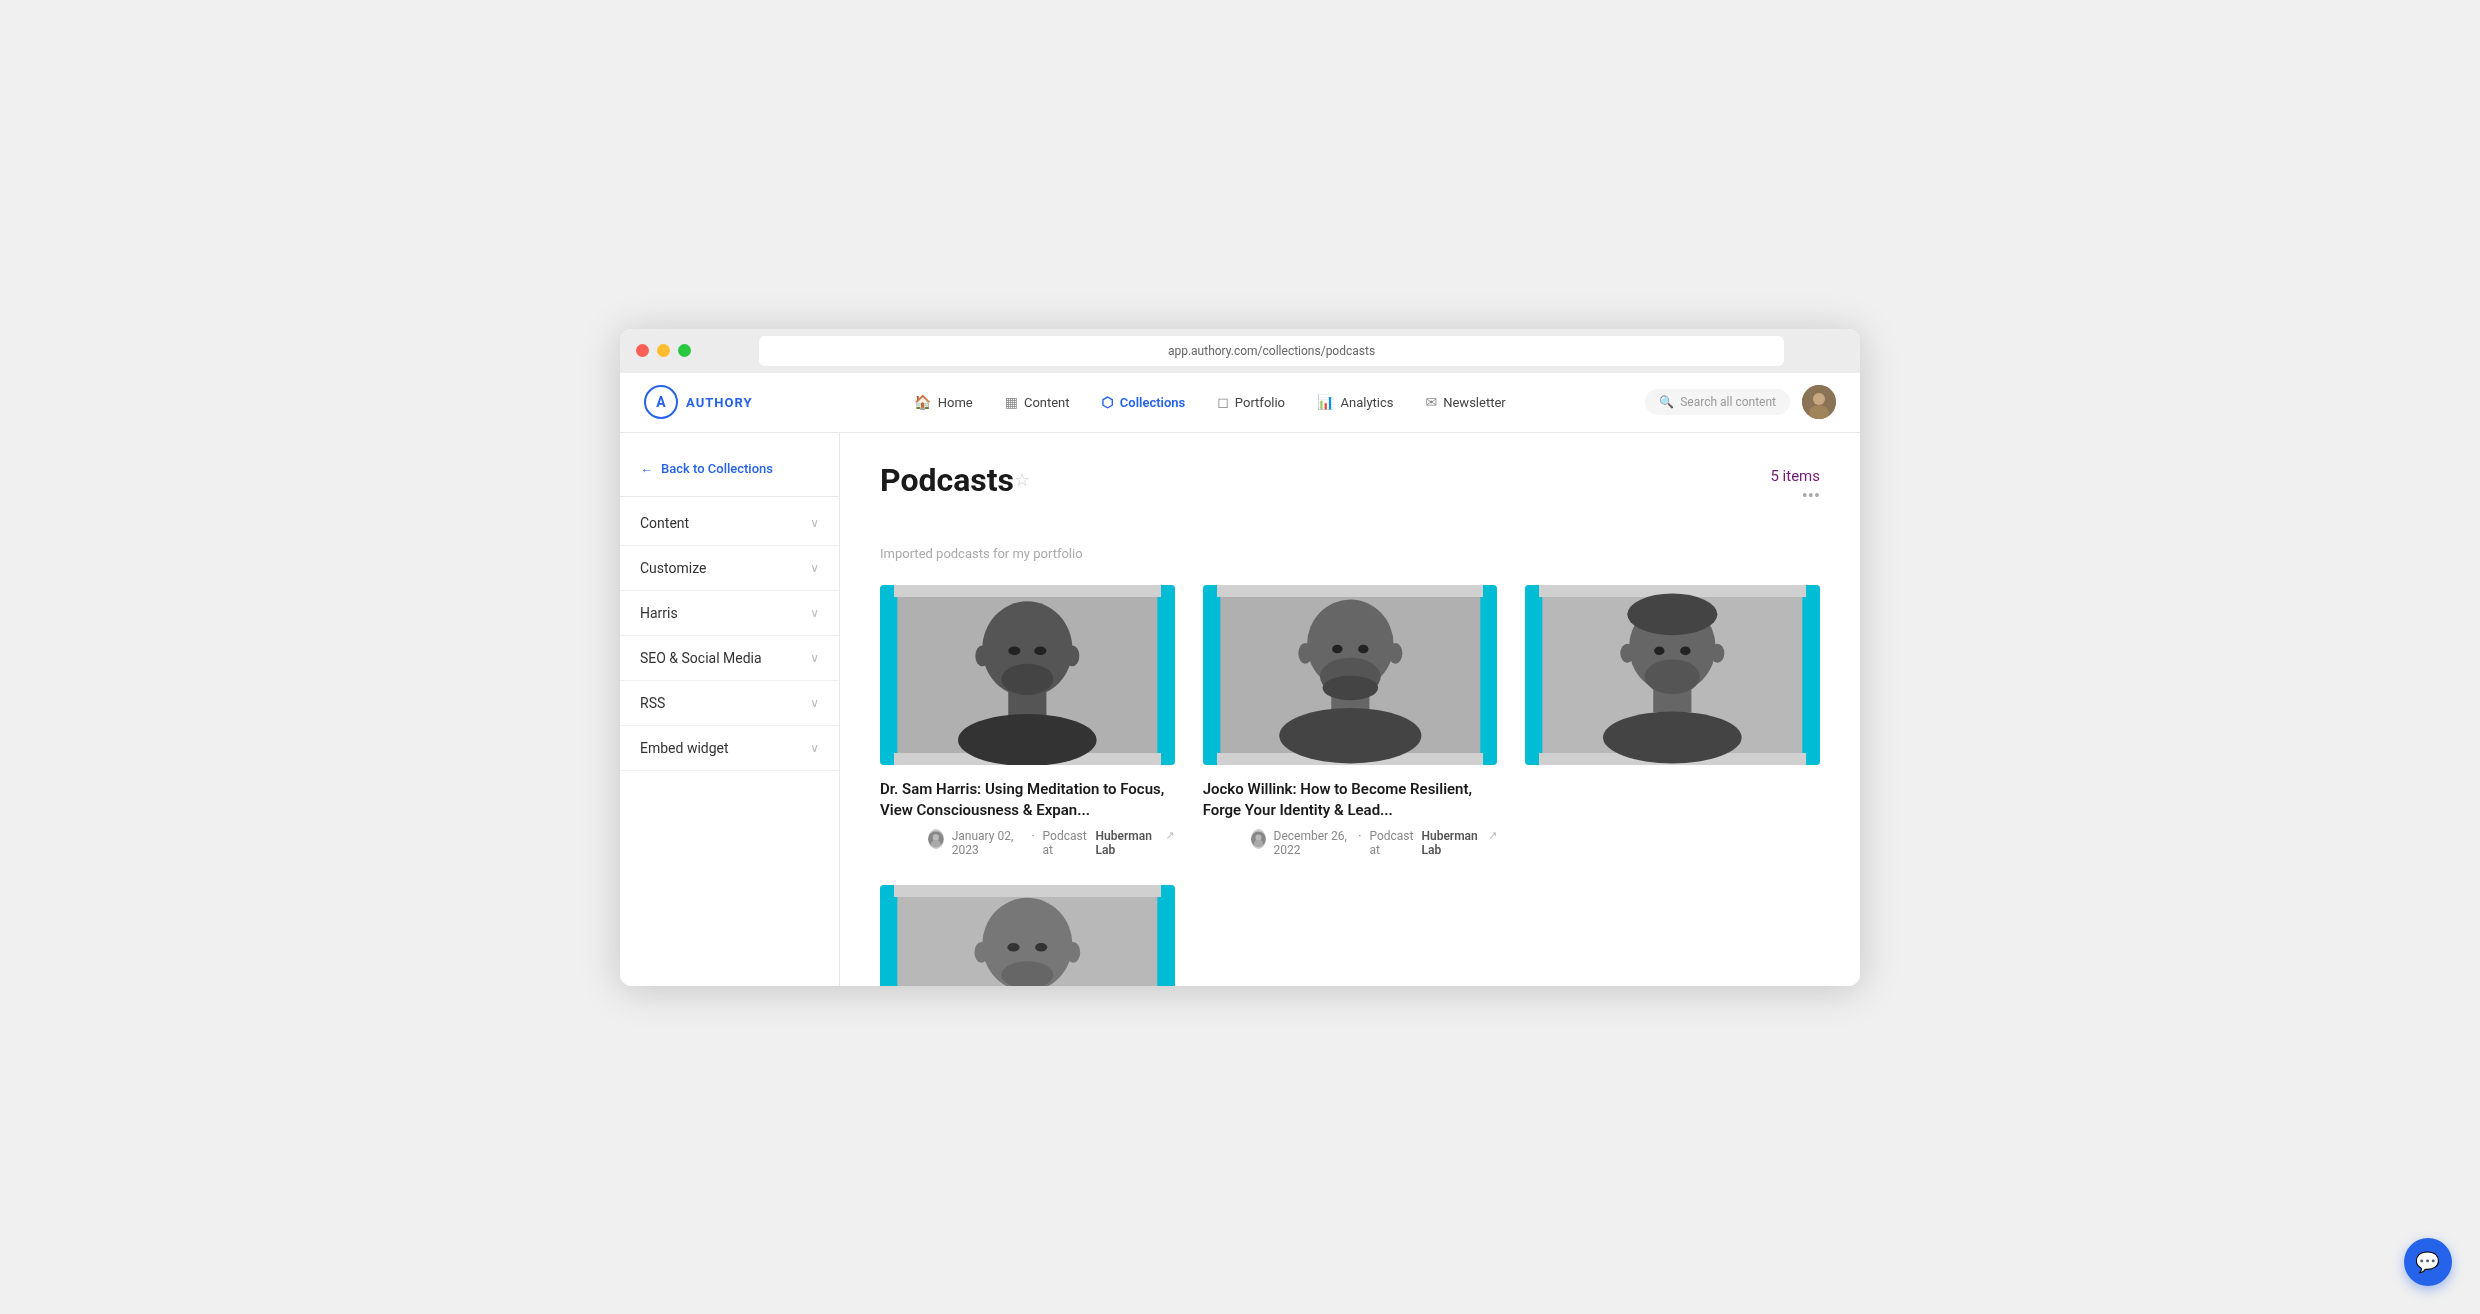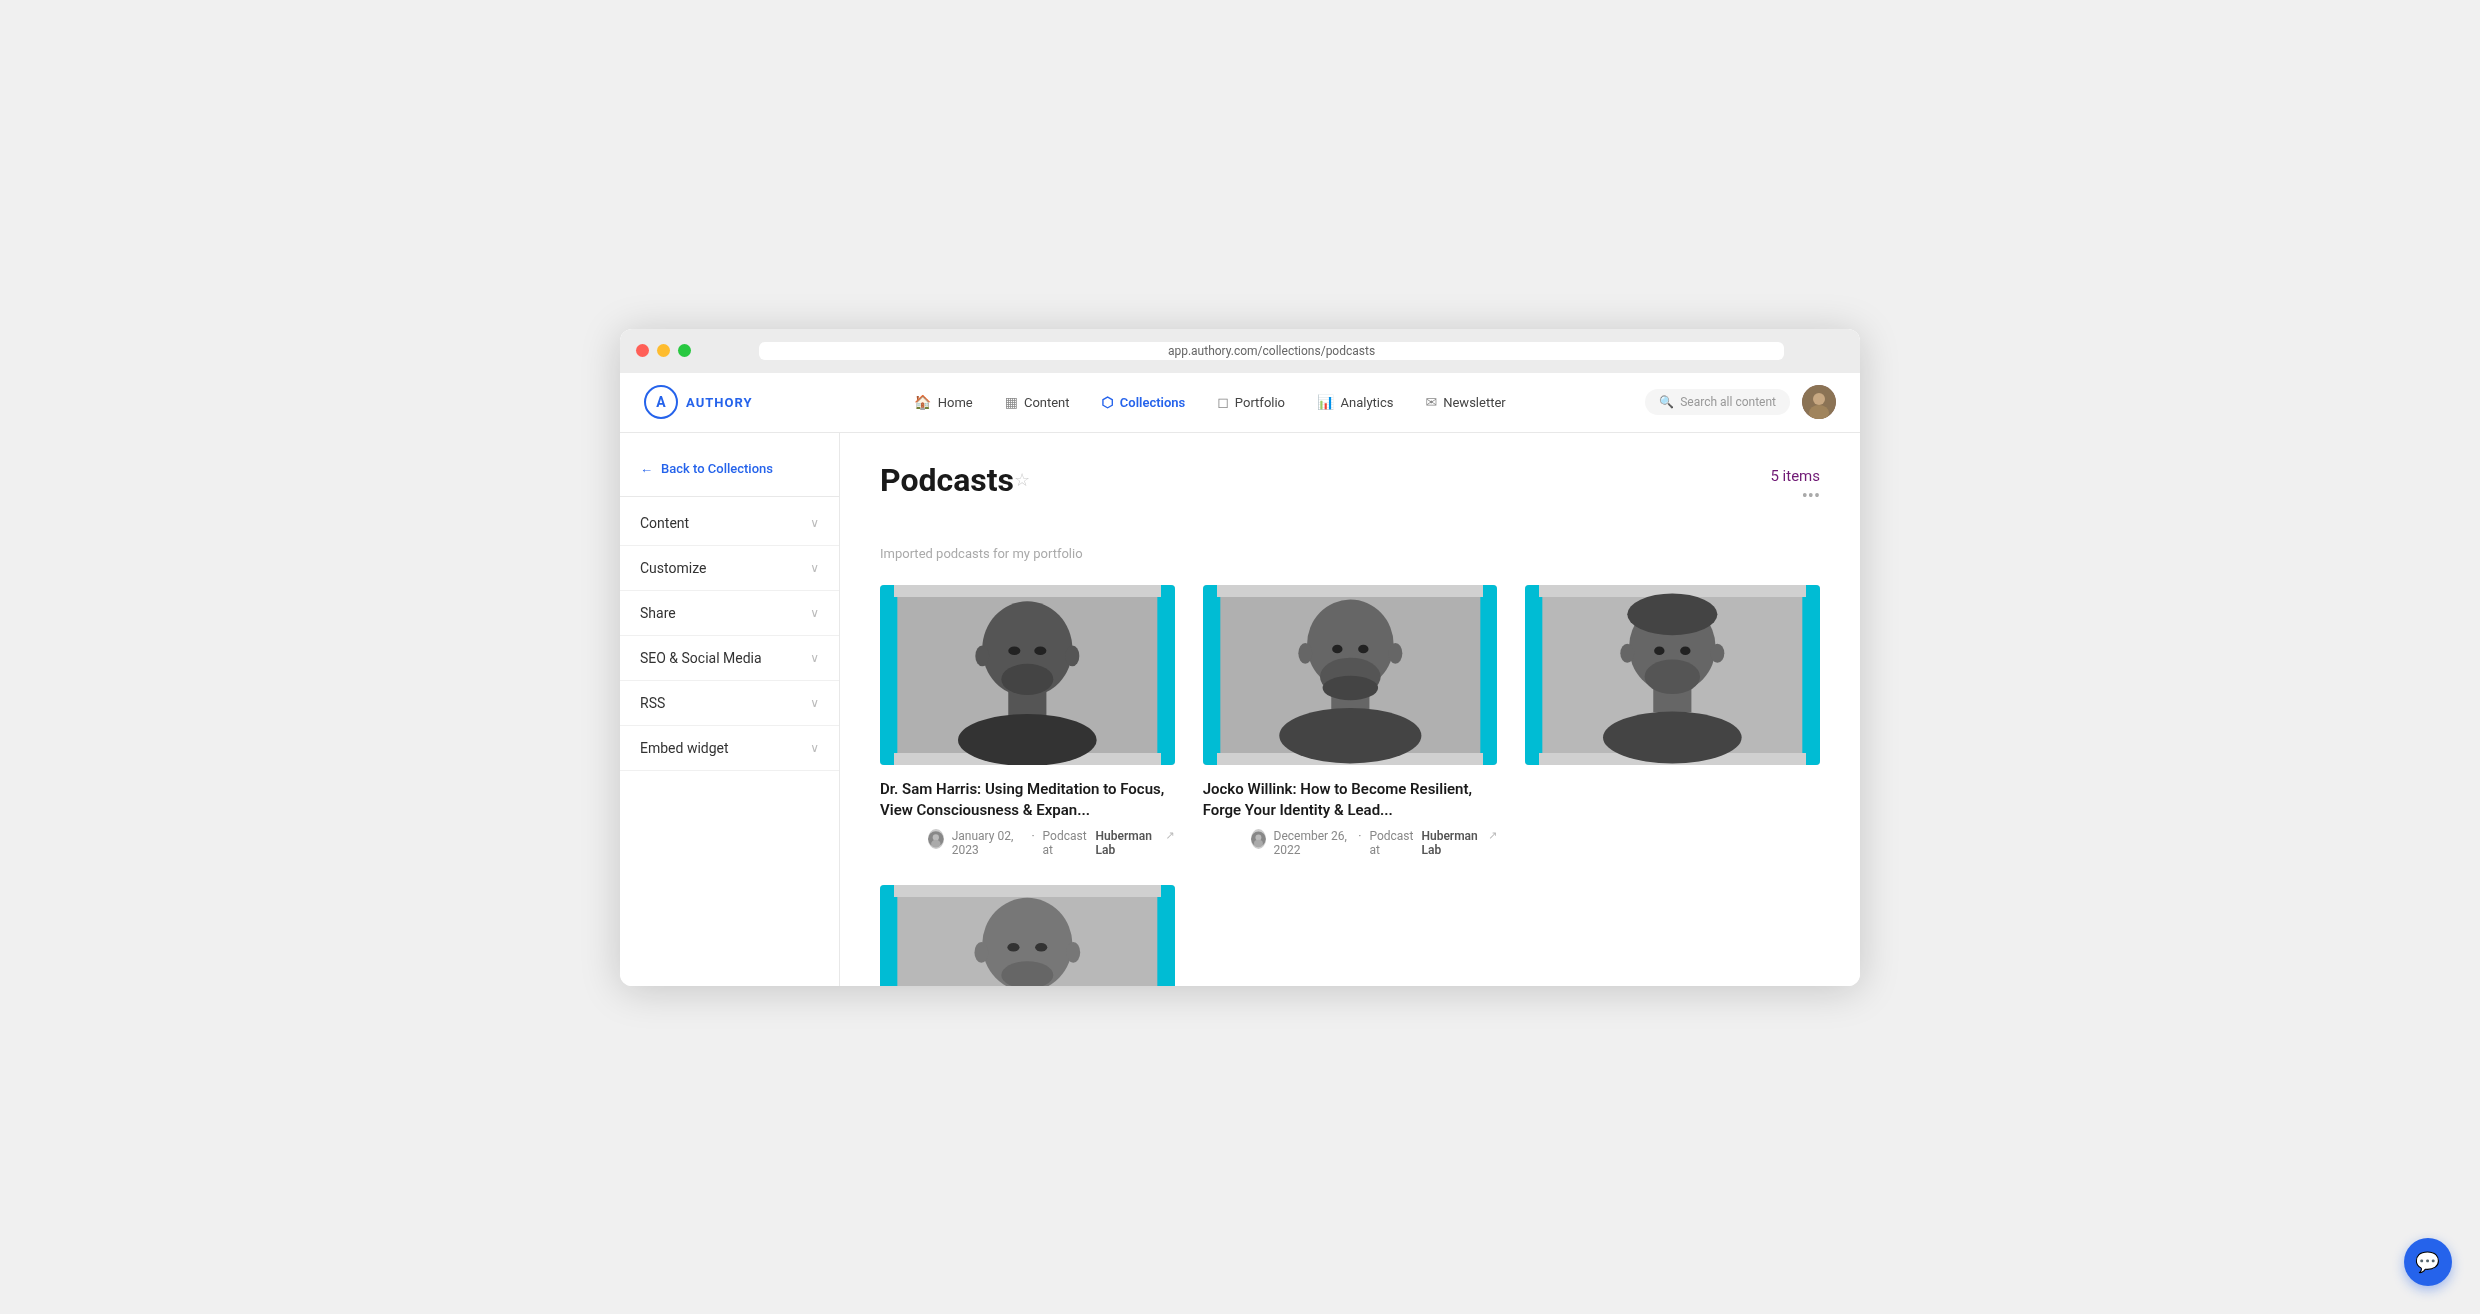--- a/index.html
+++ b/index.html
@@ -31,21 +31,21 @@
       border-radius: 12px 12px 0 0;
     }
     .browser-dot {
       width: 13px; height: 13px; border-radius: 50%;
     }
     .dot-red { background: #ff5f57; }
     .dot-yellow { background: #febc2e; }
     .dot-green { background: #28c840; }
     .browser-url-bar {
       flex: 1;
-      height: 18px;
+      height: 30px;
       background: #fff;
       border-radius: 6px;
       margin: 0 60px;
       display: flex;
       align-items: center;
       justify-content: center;
       font-size: 12px;
       color: #666;
     }
     .app-body {
@@ -381,21 +381,21 @@
 
         <div class="sidebar-item">
           <span>Content</span>
           <span class="sidebar-chevron">∨</span>
         </div>
         <div class="sidebar-item">
           <span>Customize</span>
           <span class="sidebar-chevron">∨</span>
         </div>
         <div class="sidebar-item">
-          <span>Share</span>
+          <span>Harris</span>
           <span class="sidebar-chevron">∨</span>
         </div>
         <div class="sidebar-item">
           <span>SEO &amp; Social Media</span>
           <span class="sidebar-chevron">∨</span>
         </div>
         <div class="sidebar-item">
           <span>RSS</span>
           <span class="sidebar-chevron">∨</span>
         </div>

